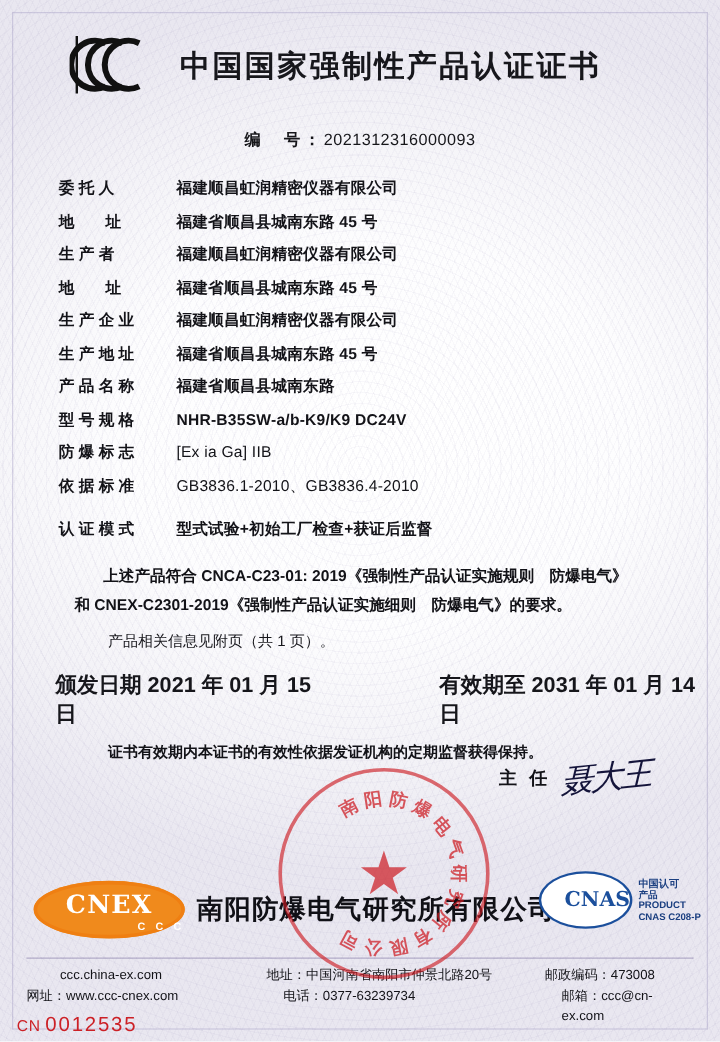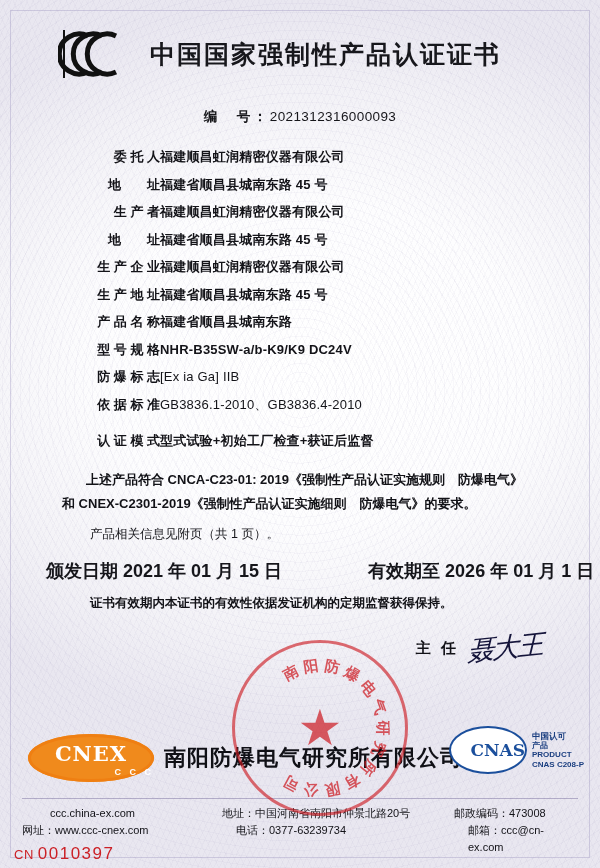--- a/index.html
+++ b/index.html
@@ -72,22 +72,21 @@
     font-size: 13.5px;
     color: #16161a;
     letter-spacing: 0.5px;
   }
   .cert-no .lbl { letter-spacing: 3px; font-weight: bold; }
   .cert-no .val { font-family: "Liberation Sans", sans-serif; letter-spacing: 0.4px; }
 
   
   .fields {
     margin-top: 22px;
-    padding-left: 62px;
-    text-align: right;
+    padding-left: 49px;
   }
   .frow {
     display: flex;
     align-items: baseline;
     margin-bottom: 9.5px;
   }
   .flabel {
     width: 98px;
     flex: 0 0 98px;
     font-size: 13px;
@@ -394,21 +393,21 @@
 
     <div class="para">
       <div><span class="indent"></span><span>上述产品符合 CNCA-C23-01: 2019《强制性产品认证实施规则　防爆电气》</span></div>
       <div>和 CNEX-C2301-2019《强制性产品认证实施细则　防爆电气》的要求。</div>
     </div>
 
     <div class="note">产品相关信息见附页（共 1 页）。</div>
 
     <div class="dates">
       <div class="d1">颁发日期 2021 年 01 月 15 日</div>
-      <div class="d2">有效期至 2026 年 01 月 1 日</div>
+      <div class="d2">有效期至 2031 年 01 月 14 日</div>
     </div>
 
     <div class="valid-note">证书有效期内本证书的有效性依据发证机构的定期监督获得保持。</div>
 
     <div class="signature-row">
       <div class="sig-label">主 任</div>
       <div class="sig-script">聂大王</div>
     </div>
 
     <div class="seal">
@@ -475,17 +474,17 @@
             <span>邮政编码：</span><span>473008</span>
           </div>
           <div style="padding-left:14px;">
             <span>邮箱：</span><span>ccc@cn-ex.com</span>
           </div>
         </div>
       </div>
     </div>
 
     <div class="serial">
-      <span class="cn">CN</span><span>0010397</span>
+      <span class="cn">CN</span><span>0012535</span>
     </div>
 
   </div>
 </div>
 
 </body></html>

